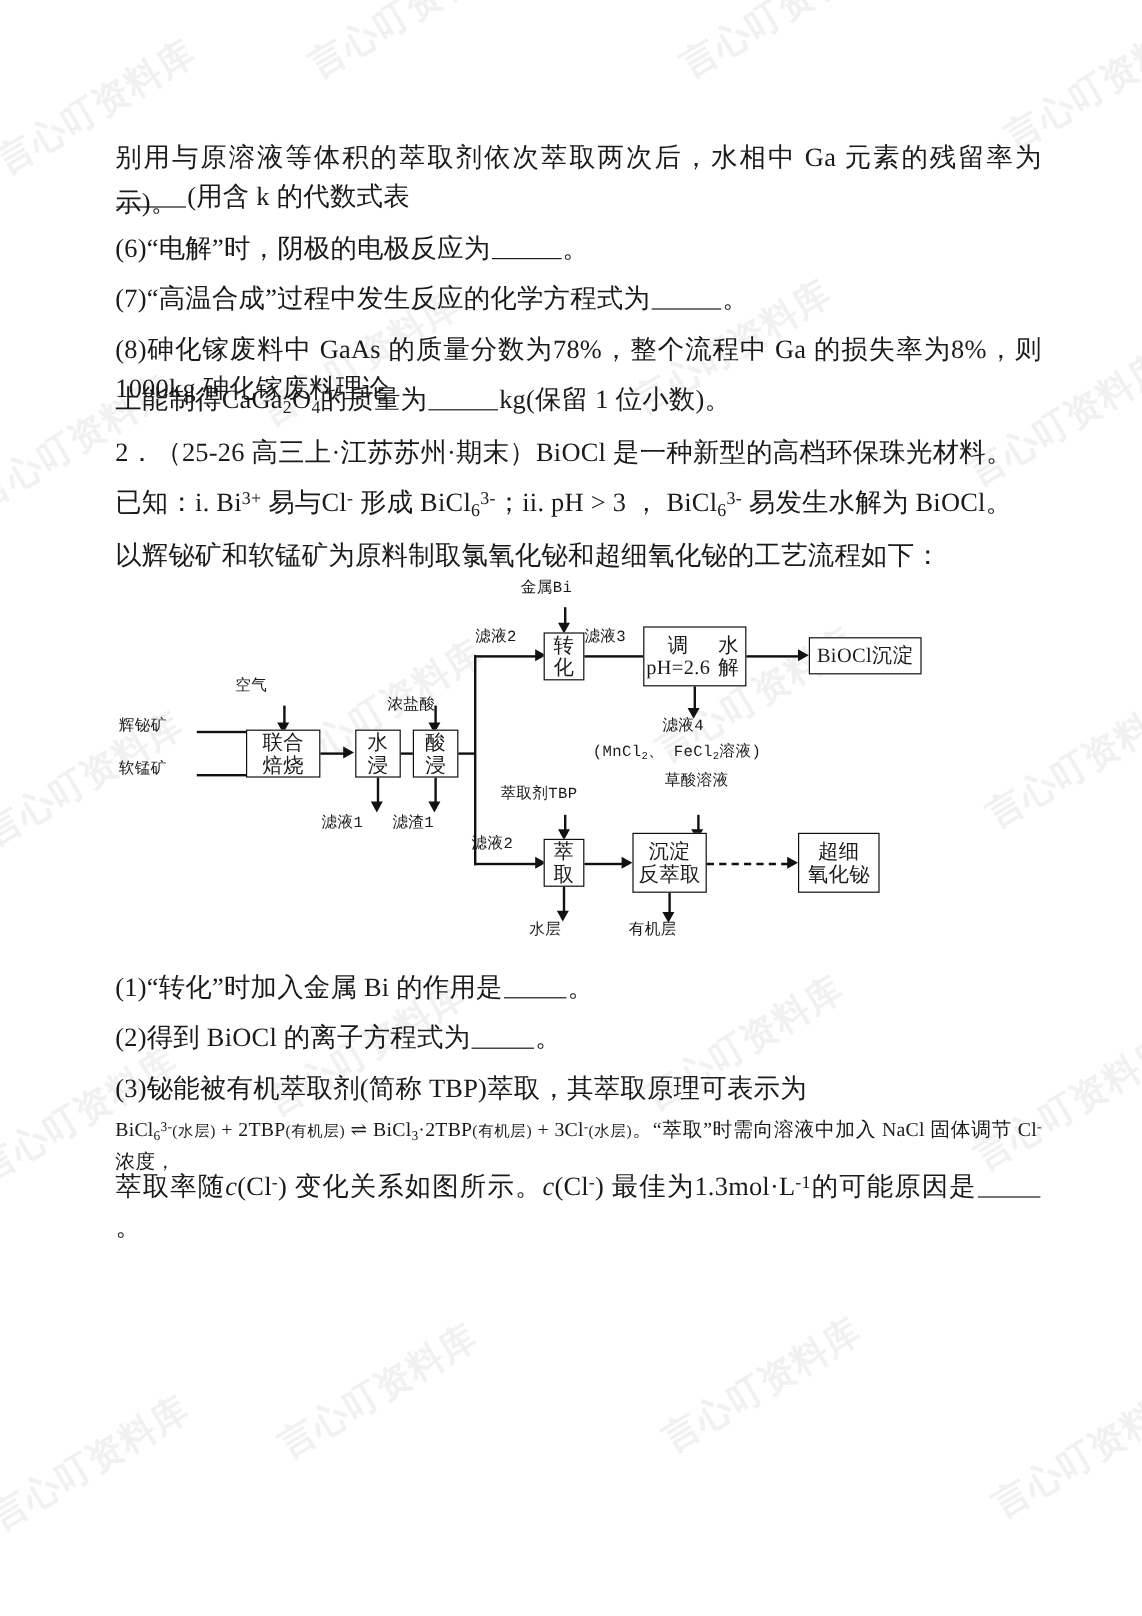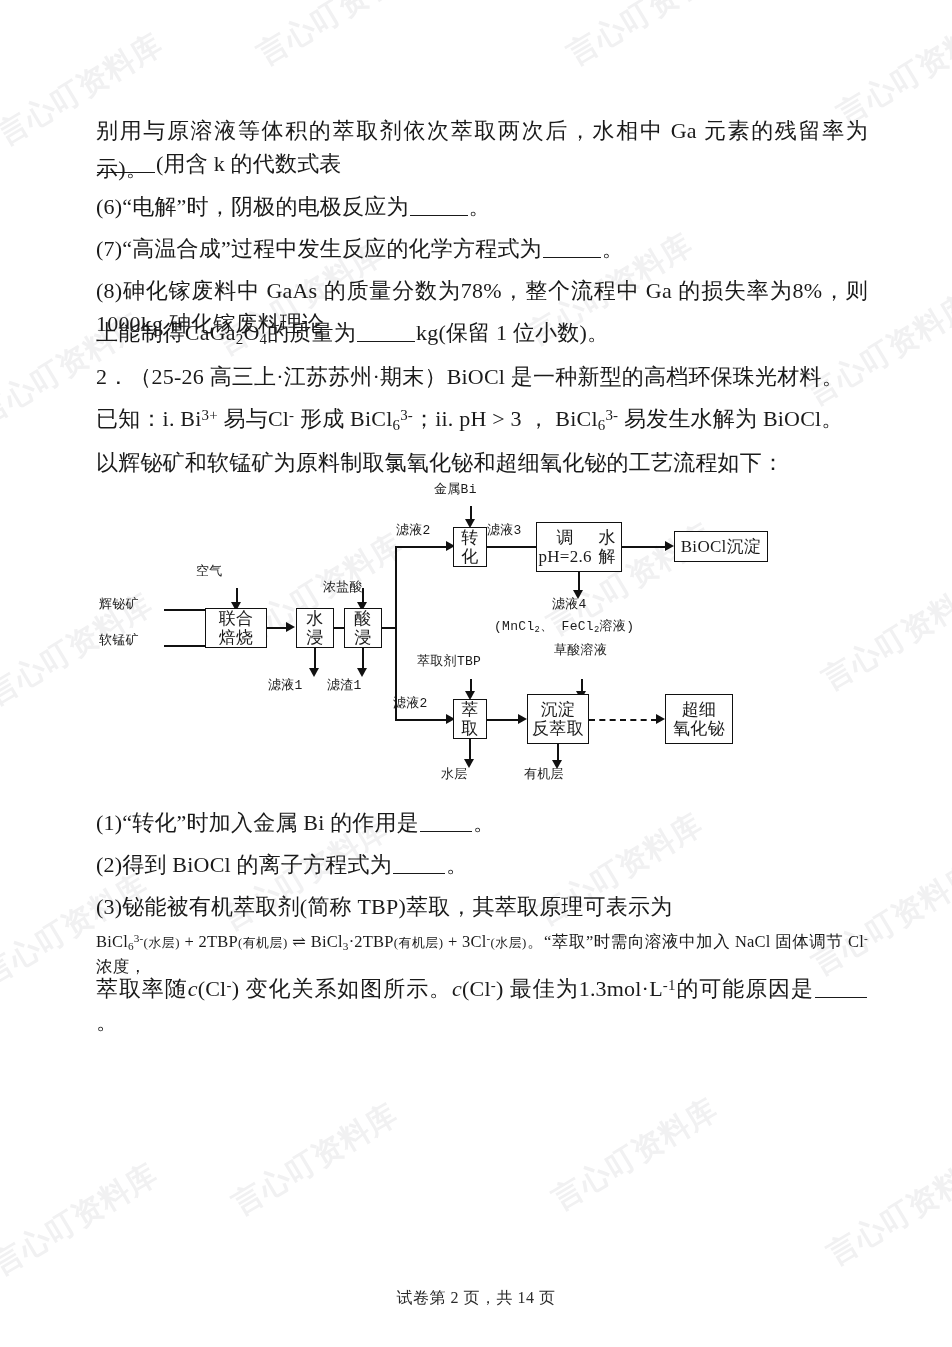--- a/index.html
+++ b/index.html
@@ -358,17 +358,14 @@
     <div class="dashed" style="left:589px; top:719px; width:68px;"></div>
     <div class="arrowR" style="left:656px; top:714px;"></div>
 
     <div class="fbox" style="left:665px; top:694px; width:68px; height:50px; flex-direction:column;">
       <span>超细</span>
       <span>氧化铋</span>
     </div>
 
   </div>
 
-  <div id="footer">
-    <span>试卷第 2 页，共 14 页</span>
-  </div>
 
 </div>
 
 </body></html>

